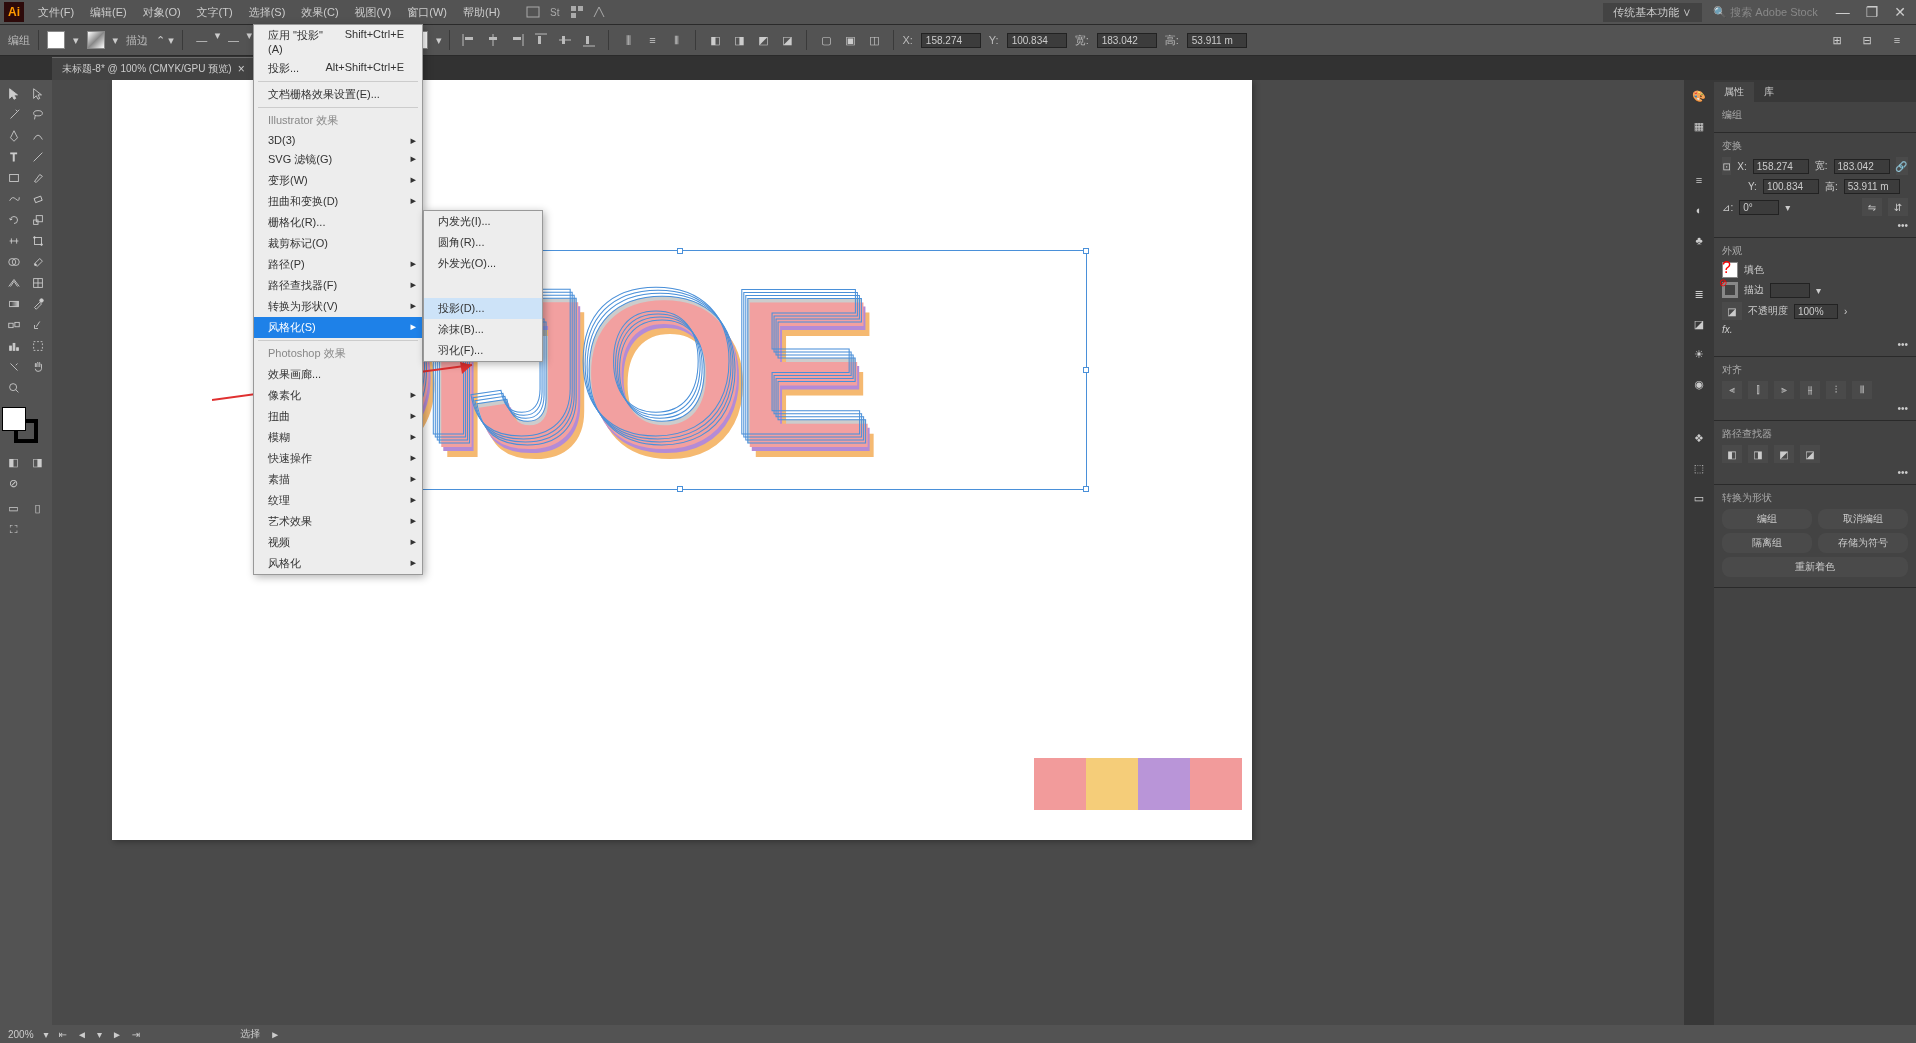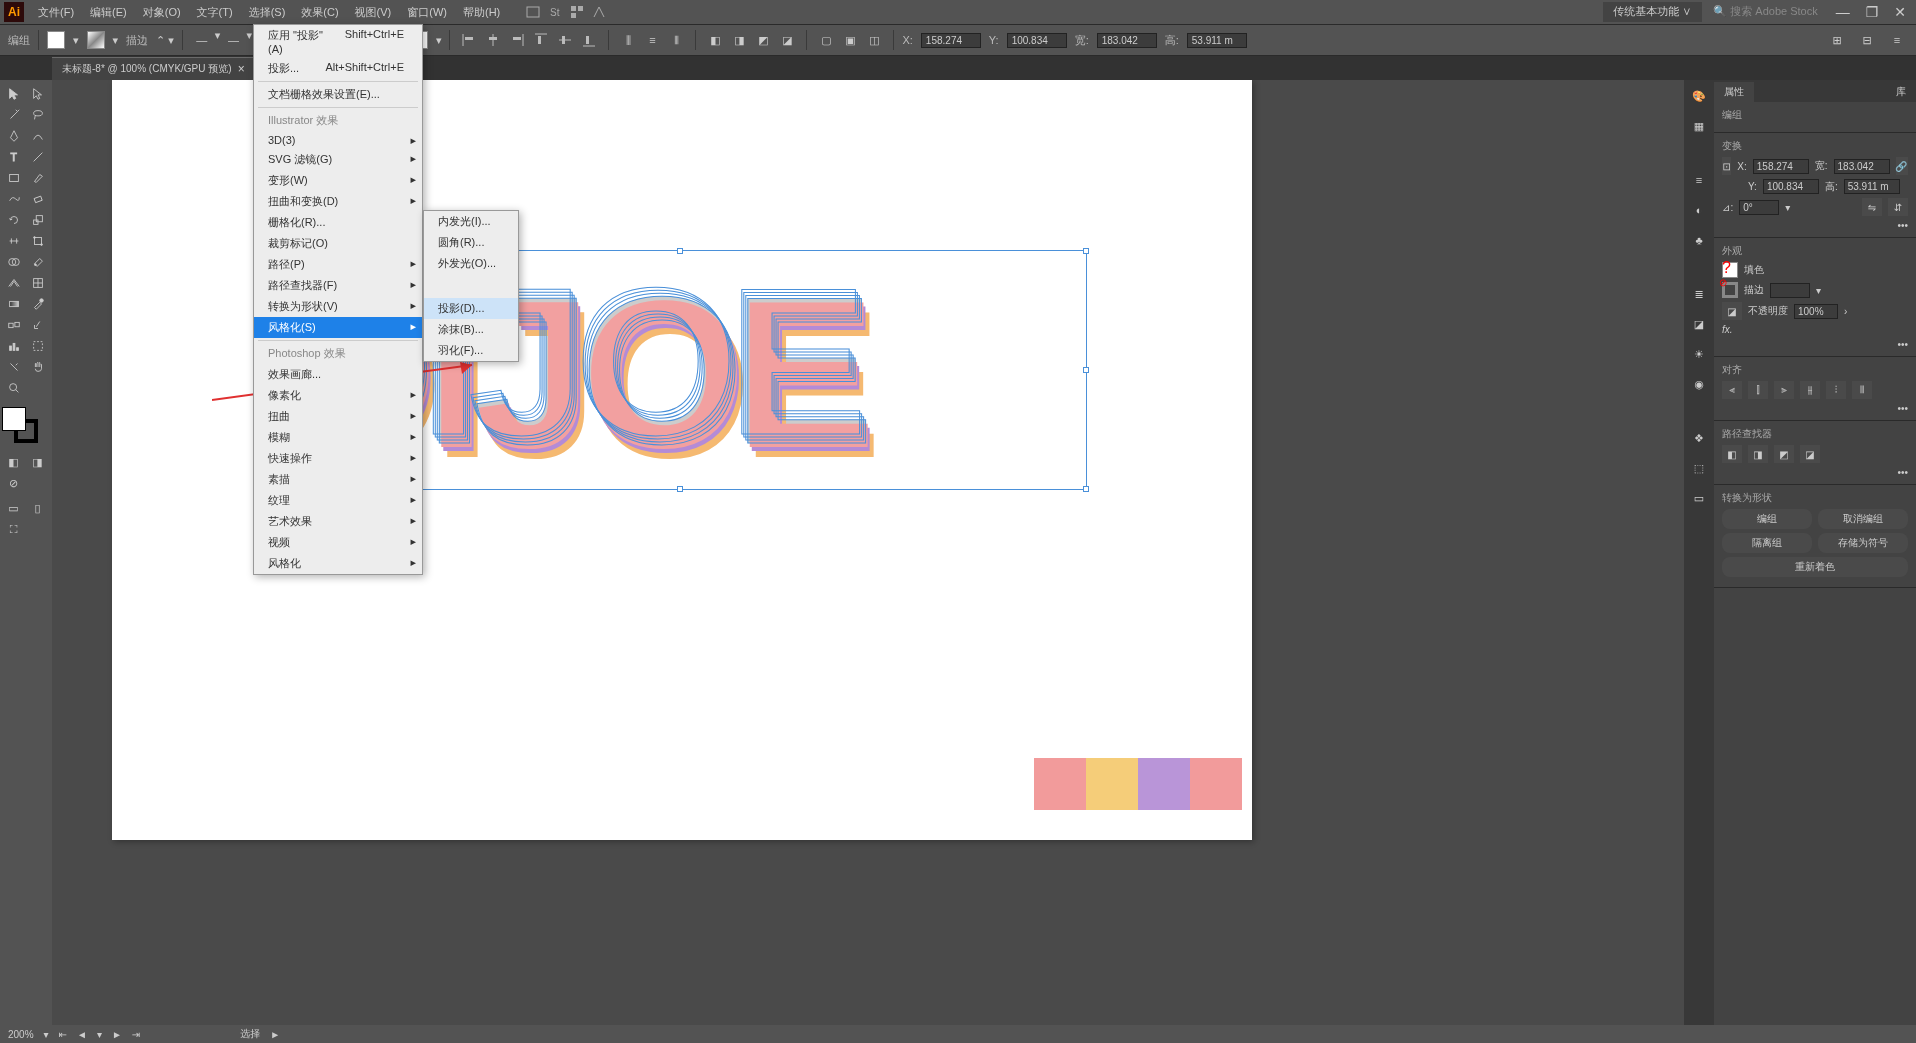--- a/index.html
+++ b/index.html
@@ -2,21 +2,21 @@
 <html><head>
 <meta charset="utf-8">
 <style>
 * { margin: 0; padding: 0; box-sizing: border-box; font-family: "Microsoft YaHei", sans-serif; }
 body { background: #323232; color: #ccc; font-size: 11px; overflow: hidden; width: 1916px; height: 1043px; }
 
 
 .menubar { height: 24px; background: #535353; display: flex; align-items: center; padding: 0 4px; }
 .app-icon { width: 20px; height: 20px; background: #2d0a0a; color: #ff9a00; font-weight: bold; display: flex; align-items: center; justify-content: center; font-size: 12px; margin-right: 6px; }
 .menu-item { padding: 3px 8px; cursor: pointer; }
-.menu-right { margin-left: auto; display: flex; gap: 4px; }
+.menu-right { margin-left: auto; display: flex; align-items: center; gap: 4px; }
 .workspace-sel { padding: 2px 10px; background: #434343; }
 .search-stock { padding: 2px 8px; color: #888; }
 .win-btn { padding: 2px 6px; font-size: 14px; }
 
 
 .controlbar { height: 32px; background: #535353; border-top: 1px solid #2a2a2a; border-bottom: 1px solid #2a2a2a; display: flex; align-items: center; padding: 0 8px; gap: 8px; }
 .ctrl-label { color: #bbb; }
 .swatch { width: 18px; height: 18px; border: 1px solid #888; }
 .sw-white { background: #fff; }
 .sw-grad { background: linear-gradient(135deg,#fff,#888,#fff); }
@@ -61,28 +61,28 @@
 
 .dropdown { position: absolute; background: #ededed; border: 1px solid #999; box-shadow: 2px 2px 8px rgba(0,0,0,0.3); font-size: 11px; color: #333; z-index: 100; }
 .dd-item { padding: 3px 18px 3px 14px; display: flex; justify-content: space-between; gap: 20px; cursor: pointer; position: relative; }
 .dd-sel { background: #1e81e8; color: #fff; }
 .dd-hov { background: #cde3f8; margin-top: 24px; }
 .dd-sep { height: 1px; background: #ccc; margin: 2px 4px; }
 .dd-head { padding: 3px 14px; color: #888; }
 .dd-arrow { position: absolute; right: 6px; }
 
 .dropdown1 { left: 253px; top: 24px; width: 170px; }
-.dropdown2 { left: 423px; top: 210px; width: 96px; }
+.dropdown2 { left: 423px; top: 210px; width: 120px; }
 
 
 .rightside { width: 232px; background: #434343; display: flex; }
 .panel-strip { width: 30px; background: #383838; display: flex; flex-direction: column; align-items: center; padding-top: 6px; gap: 10px; }
 .panel-strip .pi { width: 20px; height: 20px; display: flex; align-items: center; justify-content: center; }
 .panels { flex: 1; display: flex; flex-direction: column; overflow-y: auto; }
-.panel-tabs { display: flex; background: #383838; height: 22px; align-items: flex-end; justify-content: space-between; }
+.panel-tabs { display: flex; background: #383838; height: 22px; align-items: flex-end; }
 .ptab { padding: 3px 10px; font-size: 10px; }
 .ptab.active { background: #434343; }
 .panel-body { padding: 6px 8px; border-bottom: 1px solid #2a2a2a; font-size: 10px; }
 .prop-row { display: flex; align-items: center; gap: 6px; margin: 4px 0; }
 .prop-input { width: 56px; background: #3c3c3c; border: 1px solid #222; color: #ccc; padding: 1px 3px; font-size: 10px; }
 .prop-head { font-size: 10px; color: #aaa; margin-bottom: 4px; }
 .mini-btn { width: 20px; height: 18px; background: #4a4a4a; display: flex; align-items: center; justify-content: center; }
 .wide-btn { flex: 1; background: #4a4a4a; padding: 3px 0; text-align: center; font-size: 10px; border-radius: 8px; }
 .btn-row { display: flex; gap: 6px; margin: 4px 0; }
 

